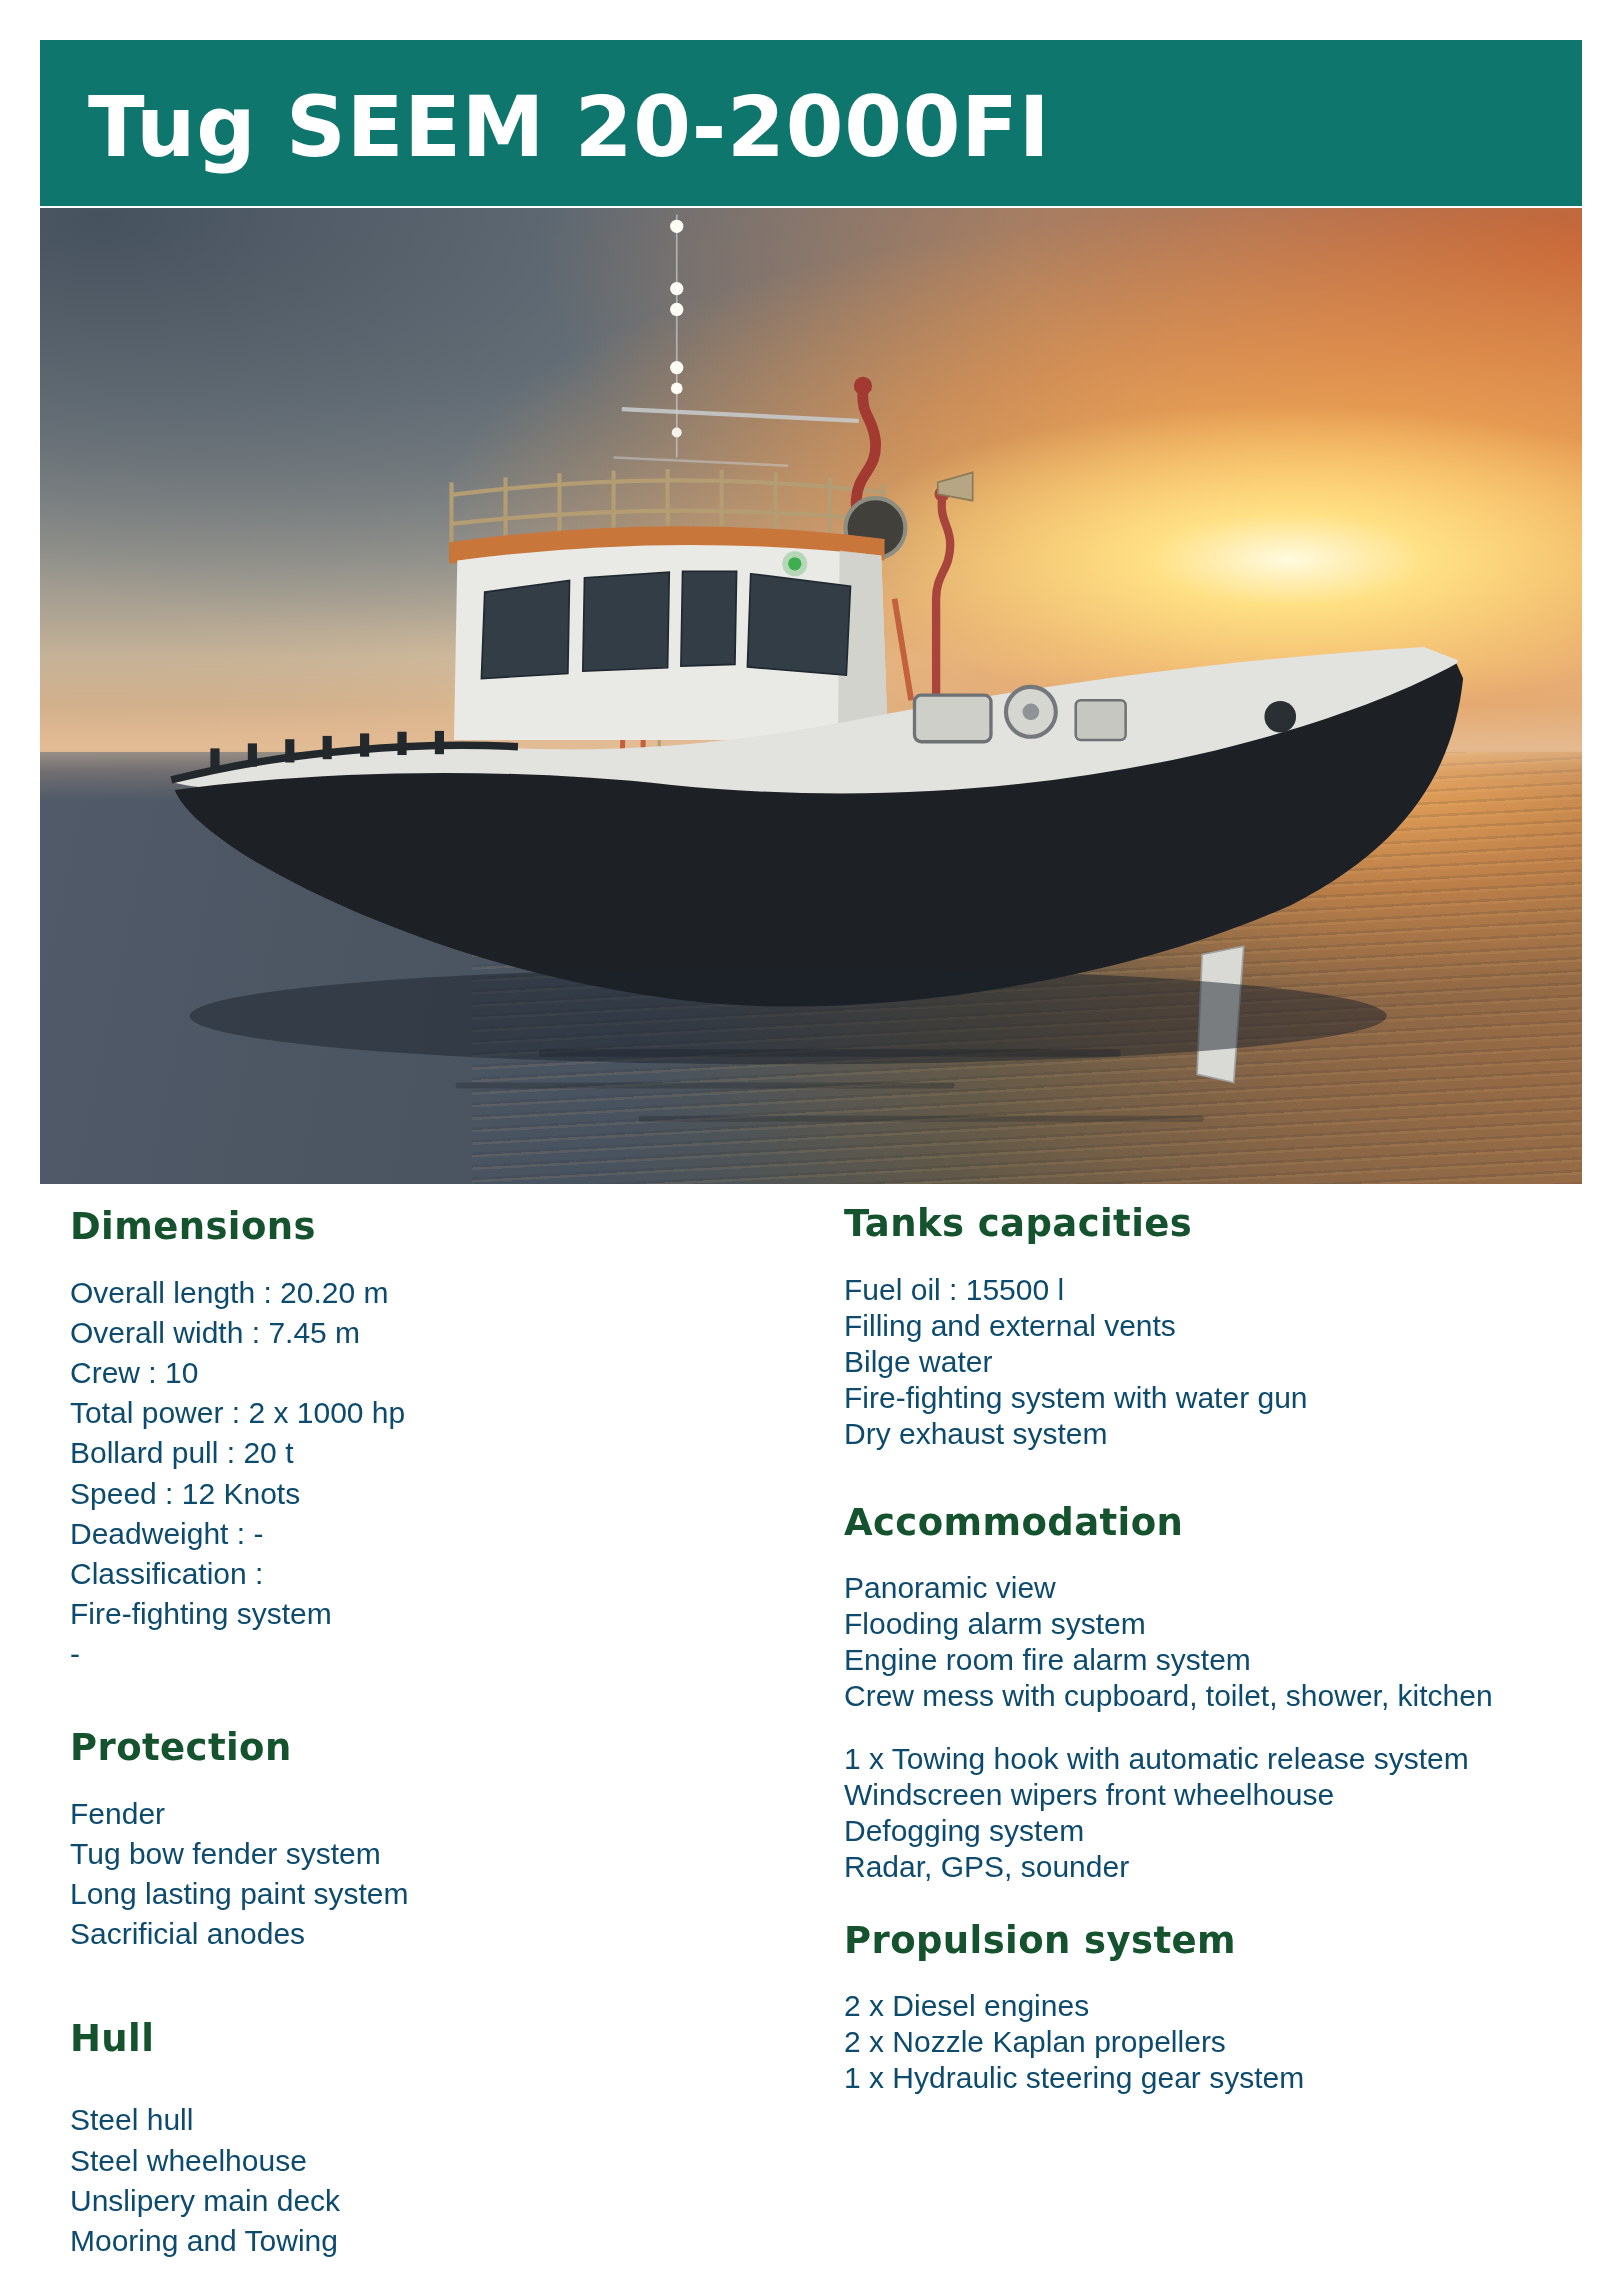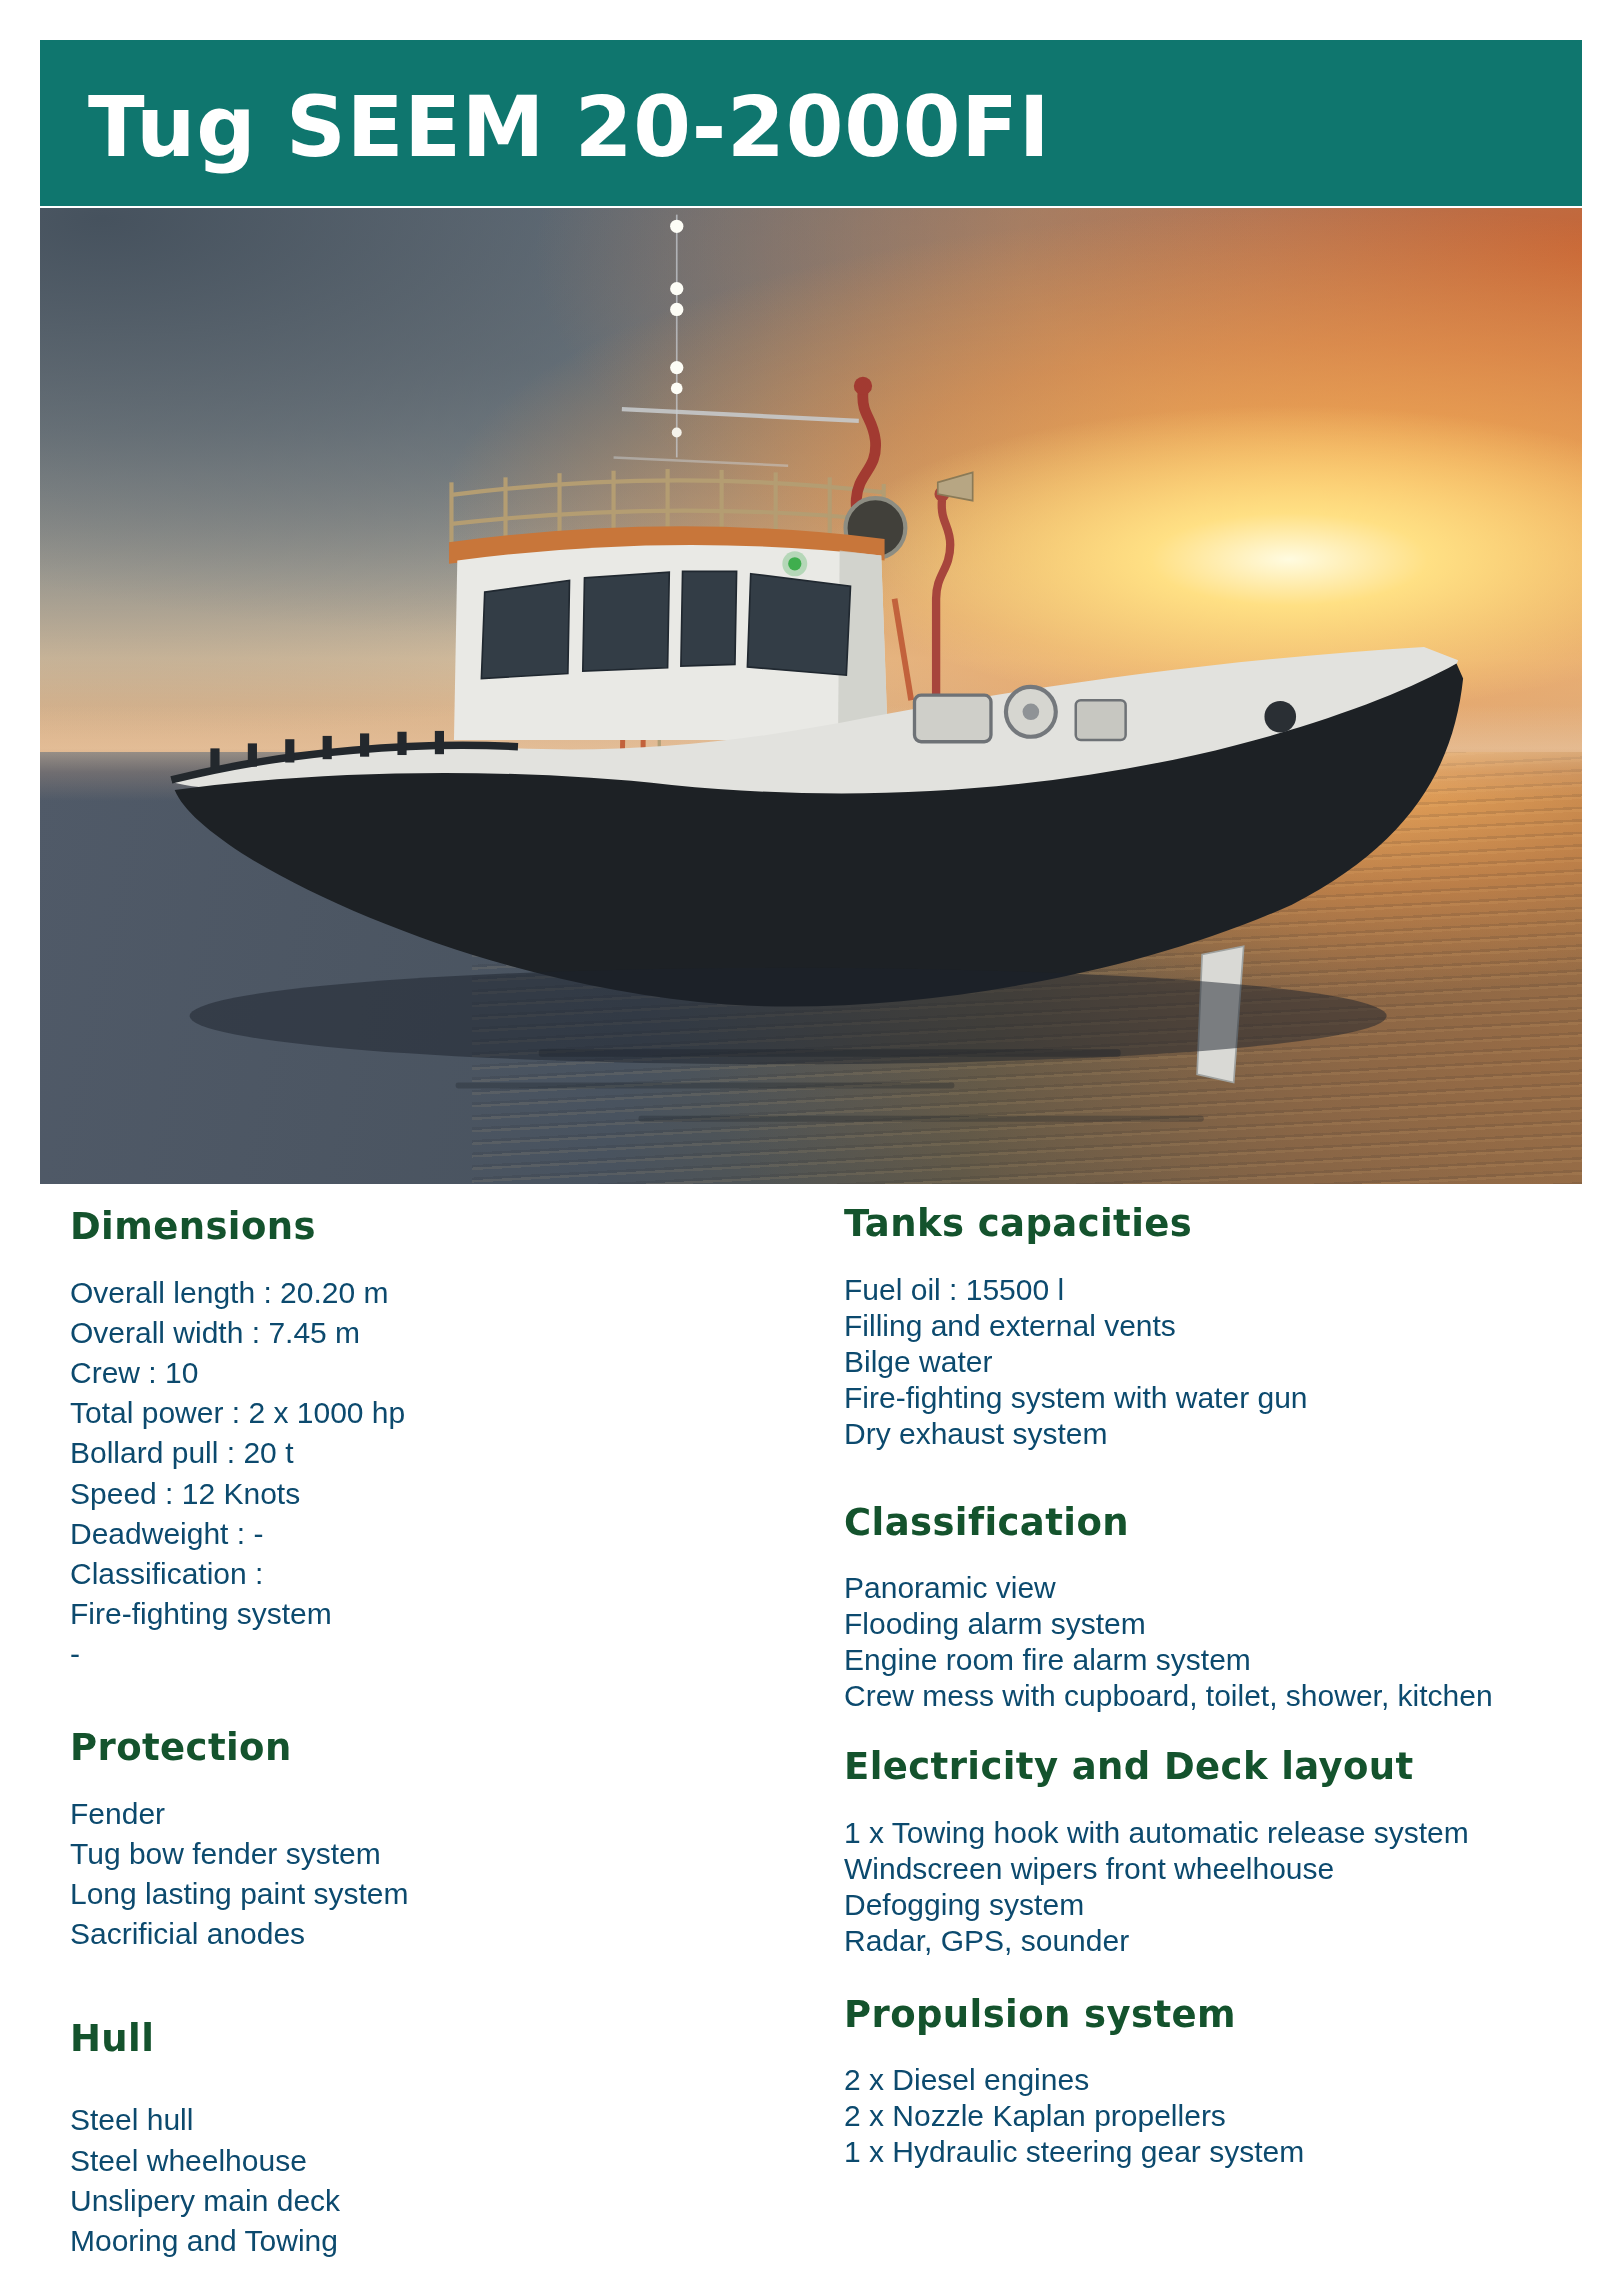--- a/index.html
+++ b/index.html
@@ -232,30 +232,29 @@
     <h2>Tanks capacities</h2>
     <div class="items">
       <div class="it">Fuel oil : 15500 l</div>
       <div class="it">Filling and external vents</div>
       <div class="it">Bilge water</div>
       <div class="it">Fire-fighting system with water gun</div>
       <div class="it">Dry exhaust system</div>
     </div>
   </div>
   <div class="sec sec-2">
-    <h2>Classification</h2>
+    <h2>Accommodation</h2>
     <div class="items">
       <div class="it">Panoramic view</div>
       <div class="it">Flooding alarm system</div>
       <div class="it">Engine room fire alarm system</div>
       <div class="it">Crew mess with cupboard, toilet, shower, kitchen</div>
     </div>
   </div>
   <div class="sec sec-3">
-    <h2>Electricity and Deck layout</h2>
     <div class="items">
       <div class="it">1 x Towing hook with automatic release system</div>
       <div class="it">Windscreen wipers front wheelhouse</div>
       <div class="it">Defogging system</div>
       <div class="it">Radar, GPS, sounder</div>
     </div>
   </div>
   <div class="sec sec-4">
     <h2>Propulsion system</h2>
     <div class="items">

